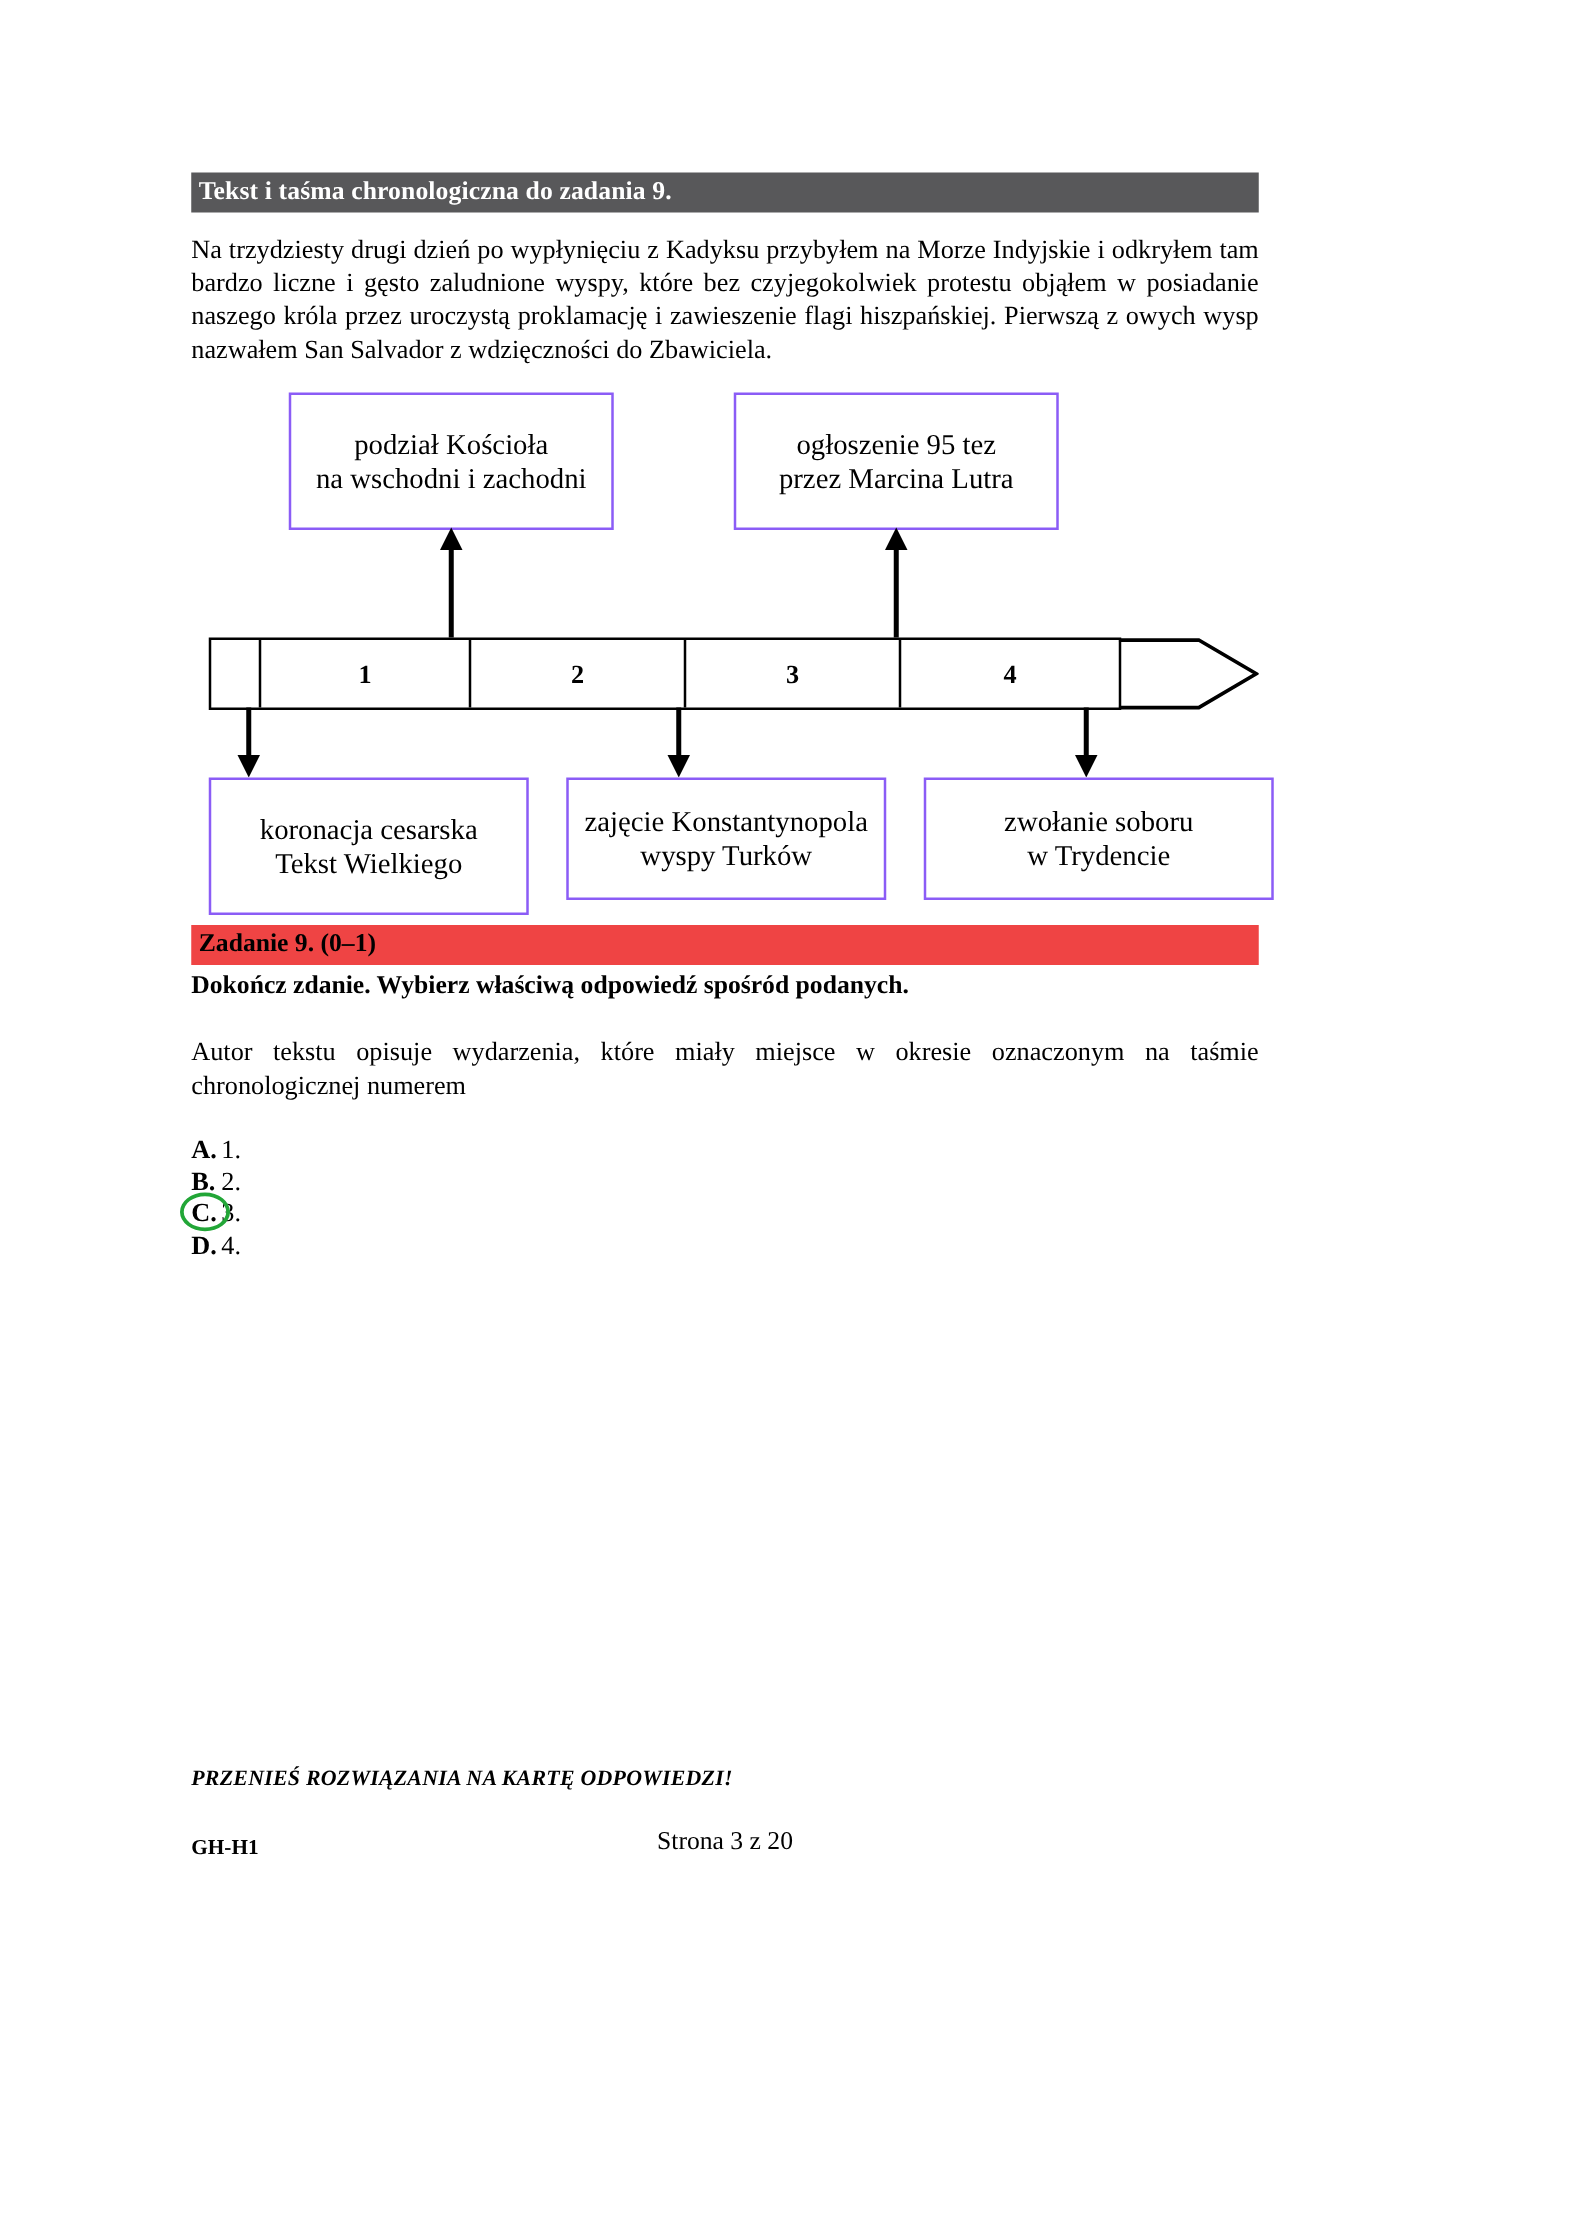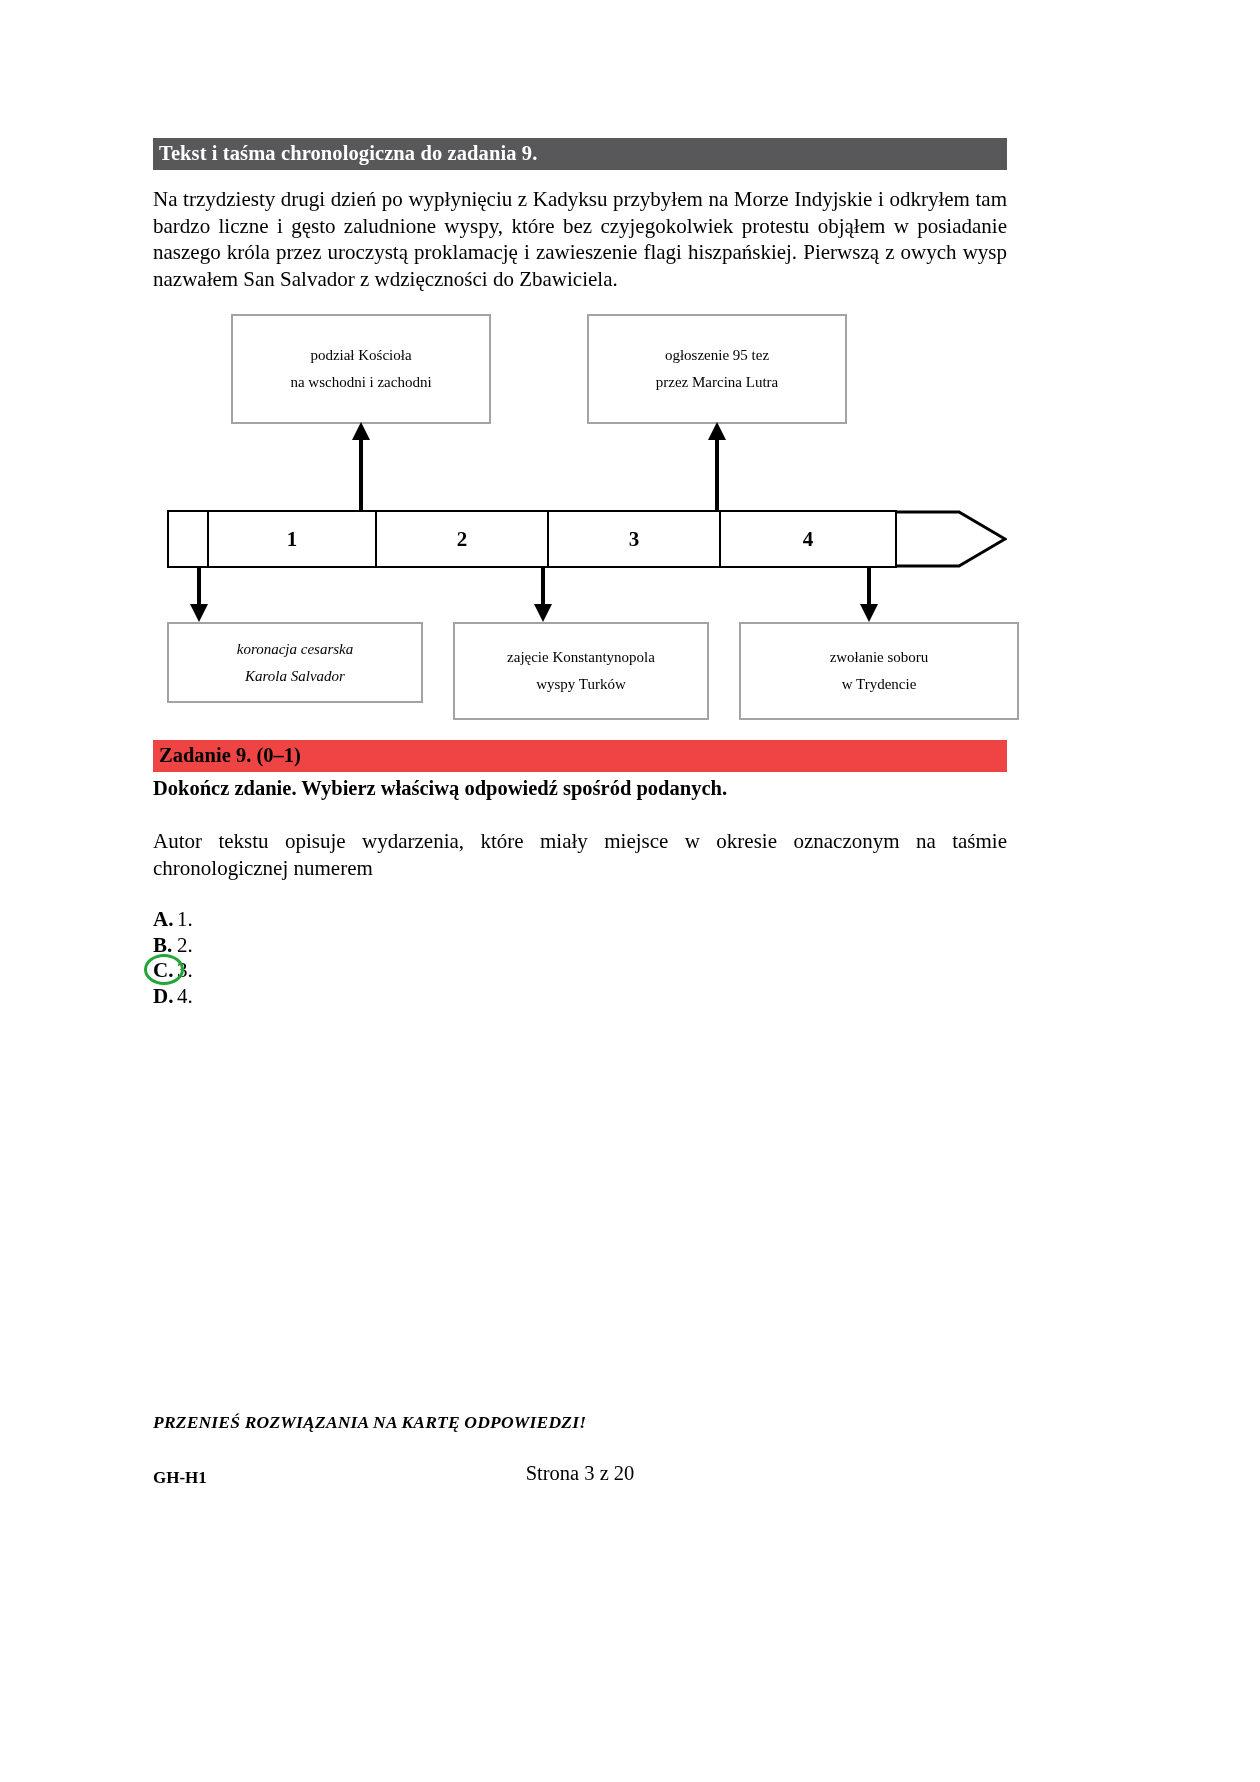--- a/index.html
+++ b/index.html
@@ -101,28 +101,28 @@
 
   
   .diagram {
     position: relative;
     width: 854px;
     height: 400px;
     margin-top: 22px;
   }
   .dbox {
     position: absolute;
-    border: 2px solid #a3a3a3;
+    border: 2px solid #8b5cf6;
     background: #ffffff;
     box-sizing: border-box;
     display: flex;
     flex-direction: column;
     align-items: center;
     justify-content: center;
-    font-size: 15px;
+    font-size: 23px;
     line-height: 27px;
     text-align: center;
   }
   .dbox span { display: block; white-space: nowrap; }
 
   
   .tl-band {
     position: absolute;
     left: 14px;
     top: 196px;
@@ -238,23 +238,23 @@
 
       <div class="arr-dn" style="left:44px; top:252px; height:46px;"></div>
       <div class="arrhead dn" style="left:37px; top:290px;"></div>
 
       <div class="arr-dn" style="left:388px; top:252px; height:46px;"></div>
       <div class="arrhead dn" style="left:381px; top:290px;"></div>
 
       <div class="arr-dn" style="left:714px; top:252px; height:46px;"></div>
       <div class="arrhead dn" style="left:707px; top:290px;"></div>
 
-      <div class="dbox" style="left:14px; top:308px; width:256px; height:81px;font-style:italic;">
+      <div class="dbox" style="left:14px; top:308px; width:256px; height:110px;">
         <span>koronacja cesarska</span>
-        <span>Karola Salvador</span>
+        <span>Tekst Wielkiego</span>
       </div>
 
       <div class="dbox" style="left:300px; top:308px; width:256px; height:98px;">
         <span>zajęcie Konstantynopola</span>
         <span>wyspy Turków</span>
       </div>
 
       <div class="dbox" style="left:586px; top:308px; width:280px; height:98px;">
         <span>zwołanie soboru</span>
         <span>w Trydencie</span>

